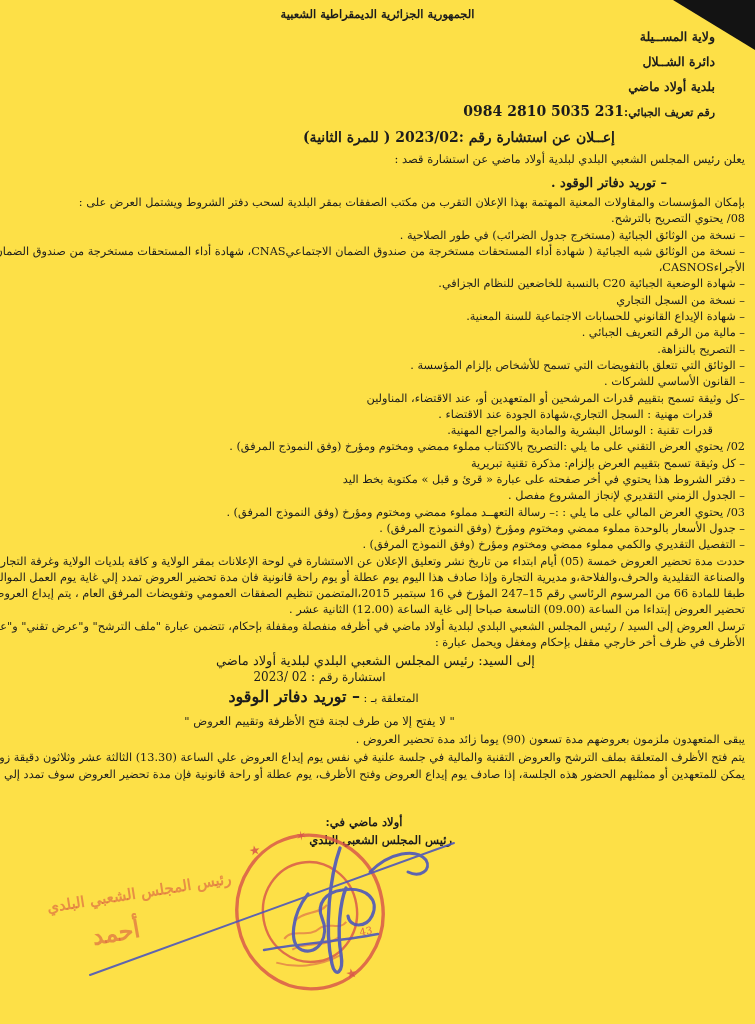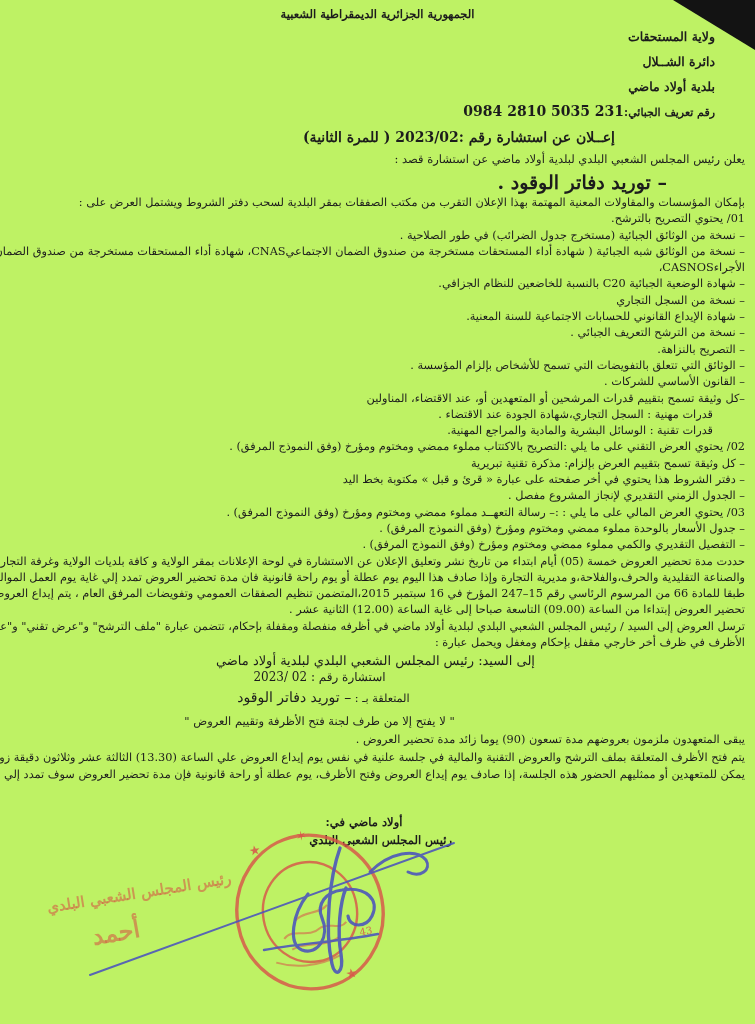--- a/index.html
+++ b/index.html
@@ -1,20 +1,20 @@
 <!DOCTYPE html>
 <html lang="ar" dir="rtl"><head>
 <meta charset="utf-8">
 <style>
   html,body{margin:0;padding:0;background:#e8e8e8;}
   .page{
     position:relative;
     width:755px;height:1024px;
     margin:0 auto;
-    background:#bef264;
+    background:#fde047;
     overflow:hidden;
     direction:rtl;
     font-family:"DejaVu Serif","Liberation Serif",serif;
     color:#1c1c1c;
   }
   
   .corner-fold{
     position:absolute;top:0;right:0;width:0;height:0;
     border-top:50px solid #131313;
     border-left:82px solid transparent;
@@ -27,30 +27,30 @@
   .hdr{ text-align:right; margin-left:0; margin-right:30px; }
   .hdr .hline{font-size:12.5px;font-weight:bold;line-height:25px;white-space:nowrap;}
   .tax-line{font-size:11px;font-weight:bold;line-height:25px;white-space:nowrap;}
   .tax-num{font-size:14px;font-weight:bold;letter-spacing:0.5px;}
   .announce{
     font-size:14px;font-weight:bold;line-height:24px;
     text-align:right;margin-right:130px;white-space:nowrap;
   }
   .intro{font-size:11.5px;line-height:21px;text-align:right;white-space:nowrap;}
   .subject-top{
-    font-size:19px;font-weight:bold;line-height:25px;
+    font-size:13px;font-weight:bold;line-height:25px;
     text-align:right;margin-right:78px;white-space:nowrap;
   }
   .b{font-size:11.3px;line-height:16.3px;text-align:right;white-space:nowrap;}
   .b.ind{margin-right:32px;}
   .env-to{font-size:13px;line-height:19px;text-align:center;margin-right:4px;white-space:nowrap;}
   .env-center{position:relative;left:-58px;text-align:center;}
   .env-ref{font-size:12px;line-height:15px;white-space:nowrap;}
   .env-subj{font-size:11.3px;line-height:24px;white-space:nowrap;}
-  .env-subj .big{font-size:14px;font-weight:normal;margin-left:8px;}
+  .env-subj .big{font-size:16px;font-weight:bold;margin-left:8px;}
   .env-warn{font-size:11.5px;line-height:20px;white-space:nowrap;}
   .close-p{font-size:11.3px;line-height:17.5px;text-align:right;white-space:nowrap;}
   
   .sign-block{
     position:absolute;top:813px;left:312px;width:140px;
     text-align:center;font-size:11.5px;font-weight:bold;line-height:18px;
   }
   .sign-place{white-space:nowrap;padding-right:36px;}
   .sign-title{white-space:nowrap;}
   .stamp-wrap{position:absolute;left:228px;top:826px;width:164px;height:172px;transform:rotate(-10deg);}
@@ -65,40 +65,40 @@
 </head>
 <body>
 
 <div class="page">
   <div class="corner-fold"></div>
 
   <div class="doc">
     <div class="republic">الجمهورية الجزائرية الديمقراطية الشعبية</div>
 
     <div class="hdr">
-      <div class="hline">ولاية المستحقات</div>
+      <div class="hline">ولاية المســيلة</div>
       <div class="hline">دائرة الشــلال</div>
       <div class="hline">بلدية أولاد ماضي</div>
       <div class="tax-line"><span>رقم تعريف الجبائي:</span><span class="tax-num">231 5035 2810 0984</span></div>
     </div>
 
     <div class="announce">إعــلان عن استشارة رقم :2023/02 ( للمرة الثانية)</div>
     <div class="intro">يعلن رئيس المجلس الشعبي البلدي لبلدية أولاد ماضي عن استشارة قصد :</div>
     <div class="subject-top">– توريد دفاتر الوقود .</div>
 
     <div class="b">بإمكان المؤسسات والمقاولات المعنية المهتمة بهذا الإعلان التقرب من مكتب الصفقات بمقر البلدية لسحب دفتر الشروط ويشتمل العرض على :</div>
 
-    <div class="b">01/ يحتوي التصريح بالترشح.</div>
+    <div class="b">08/ يحتوي التصريح بالترشح.</div>
     <div class="b">– نسخة من الوثائق الجبائية (مستخرج جدول الضرائب)  في طور الصلاحية .</div>
     <div class="b">– نسخة من الوثائق شبه الجبائية ( شهادة أداء المستحقات مستخرجة من صندوق الضمان الاجتماعيCNAS، شهادة أداء المستحقات مستخرجة من صندوق الضمان لغير</div>
     <div class="b">الأجراءCASNOS،</div>
     <div class="b">– شهادة الوضعية الجبائية C20 بالنسبة للخاضعين للنظام الجزافي.</div>
     <div class="b">– نسخة من السجل التجاري</div>
     <div class="b">– شهادة الإيداع القانوني للحسابات الاجتماعية للسنة المعنية.</div>
-    <div class="b">– نسخة من الترشح التعريف الجبائي .</div>
+    <div class="b">– مالية من الرقم التعريف الجبائي .</div>
     <div class="b">– التصريح بالنزاهة.</div>
     <div class="b">– الوثائق التي تتعلق بالتفويضات التي تسمح للأشخاص بإلزام المؤسسة .</div>
     <div class="b">– القانون الأساسي للشركات .</div>
     <div class="b">–كل وثيقة تسمح بتقييم قدرات المرشحين أو المتعهدين أو، عند الاقتضاء، المناولين</div>
     <div class="b ind">قدرات مهنية : السجل التجاري،شهادة الجودة عند الاقتضاء .</div>
     <div class="b ind">قدرات تقنية : الوسائل البشرية والمادية والمراجع المهنية.</div>
 
     <div class="b">02/ يحتوي العرض التقني على ما يلي :التصريح بالاكتتاب مملوء ممضي ومختوم ومؤرخ (وفق النموذج المرفق) .</div>
     <div class="b">– كل وثيقة تسمح بتقييم العرض بإلزام: مذكرة تقنية تبريرية</div>
     <div class="b">– دفتر الشروط هذا يحتوي في أخر صفحته على عبارة « قرئ و قبل » مكتوبة بخط اليد</div>

